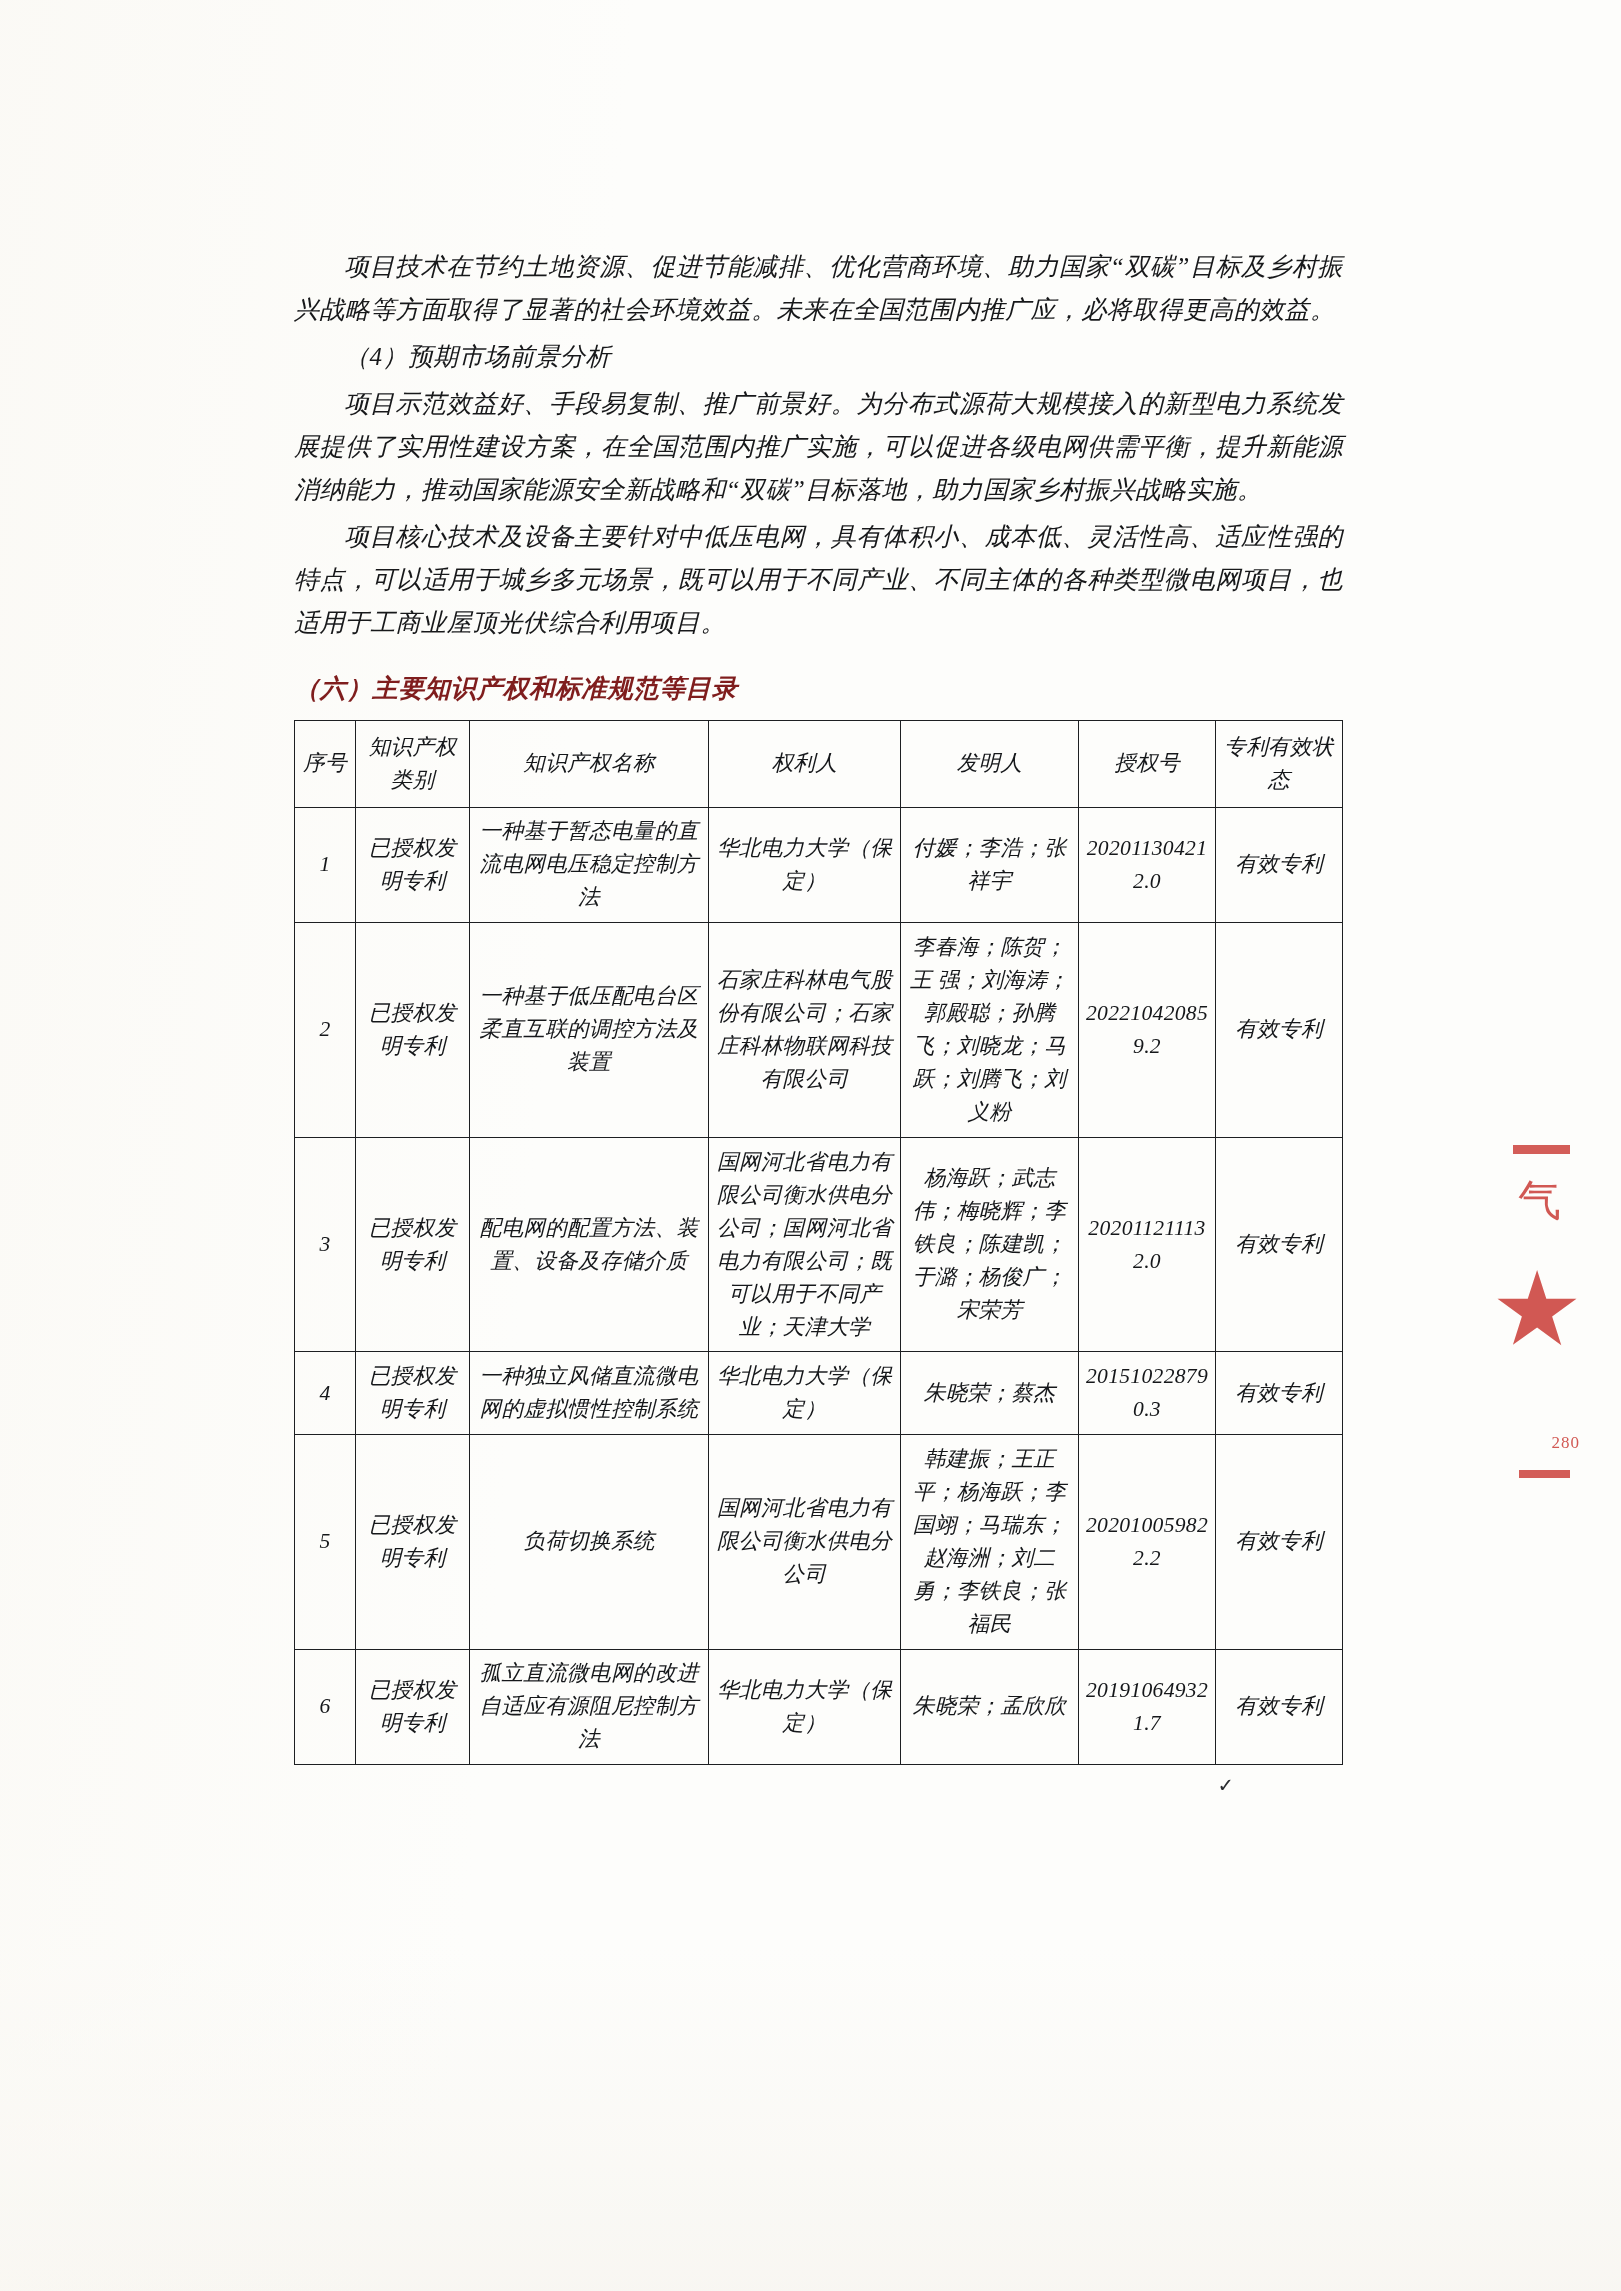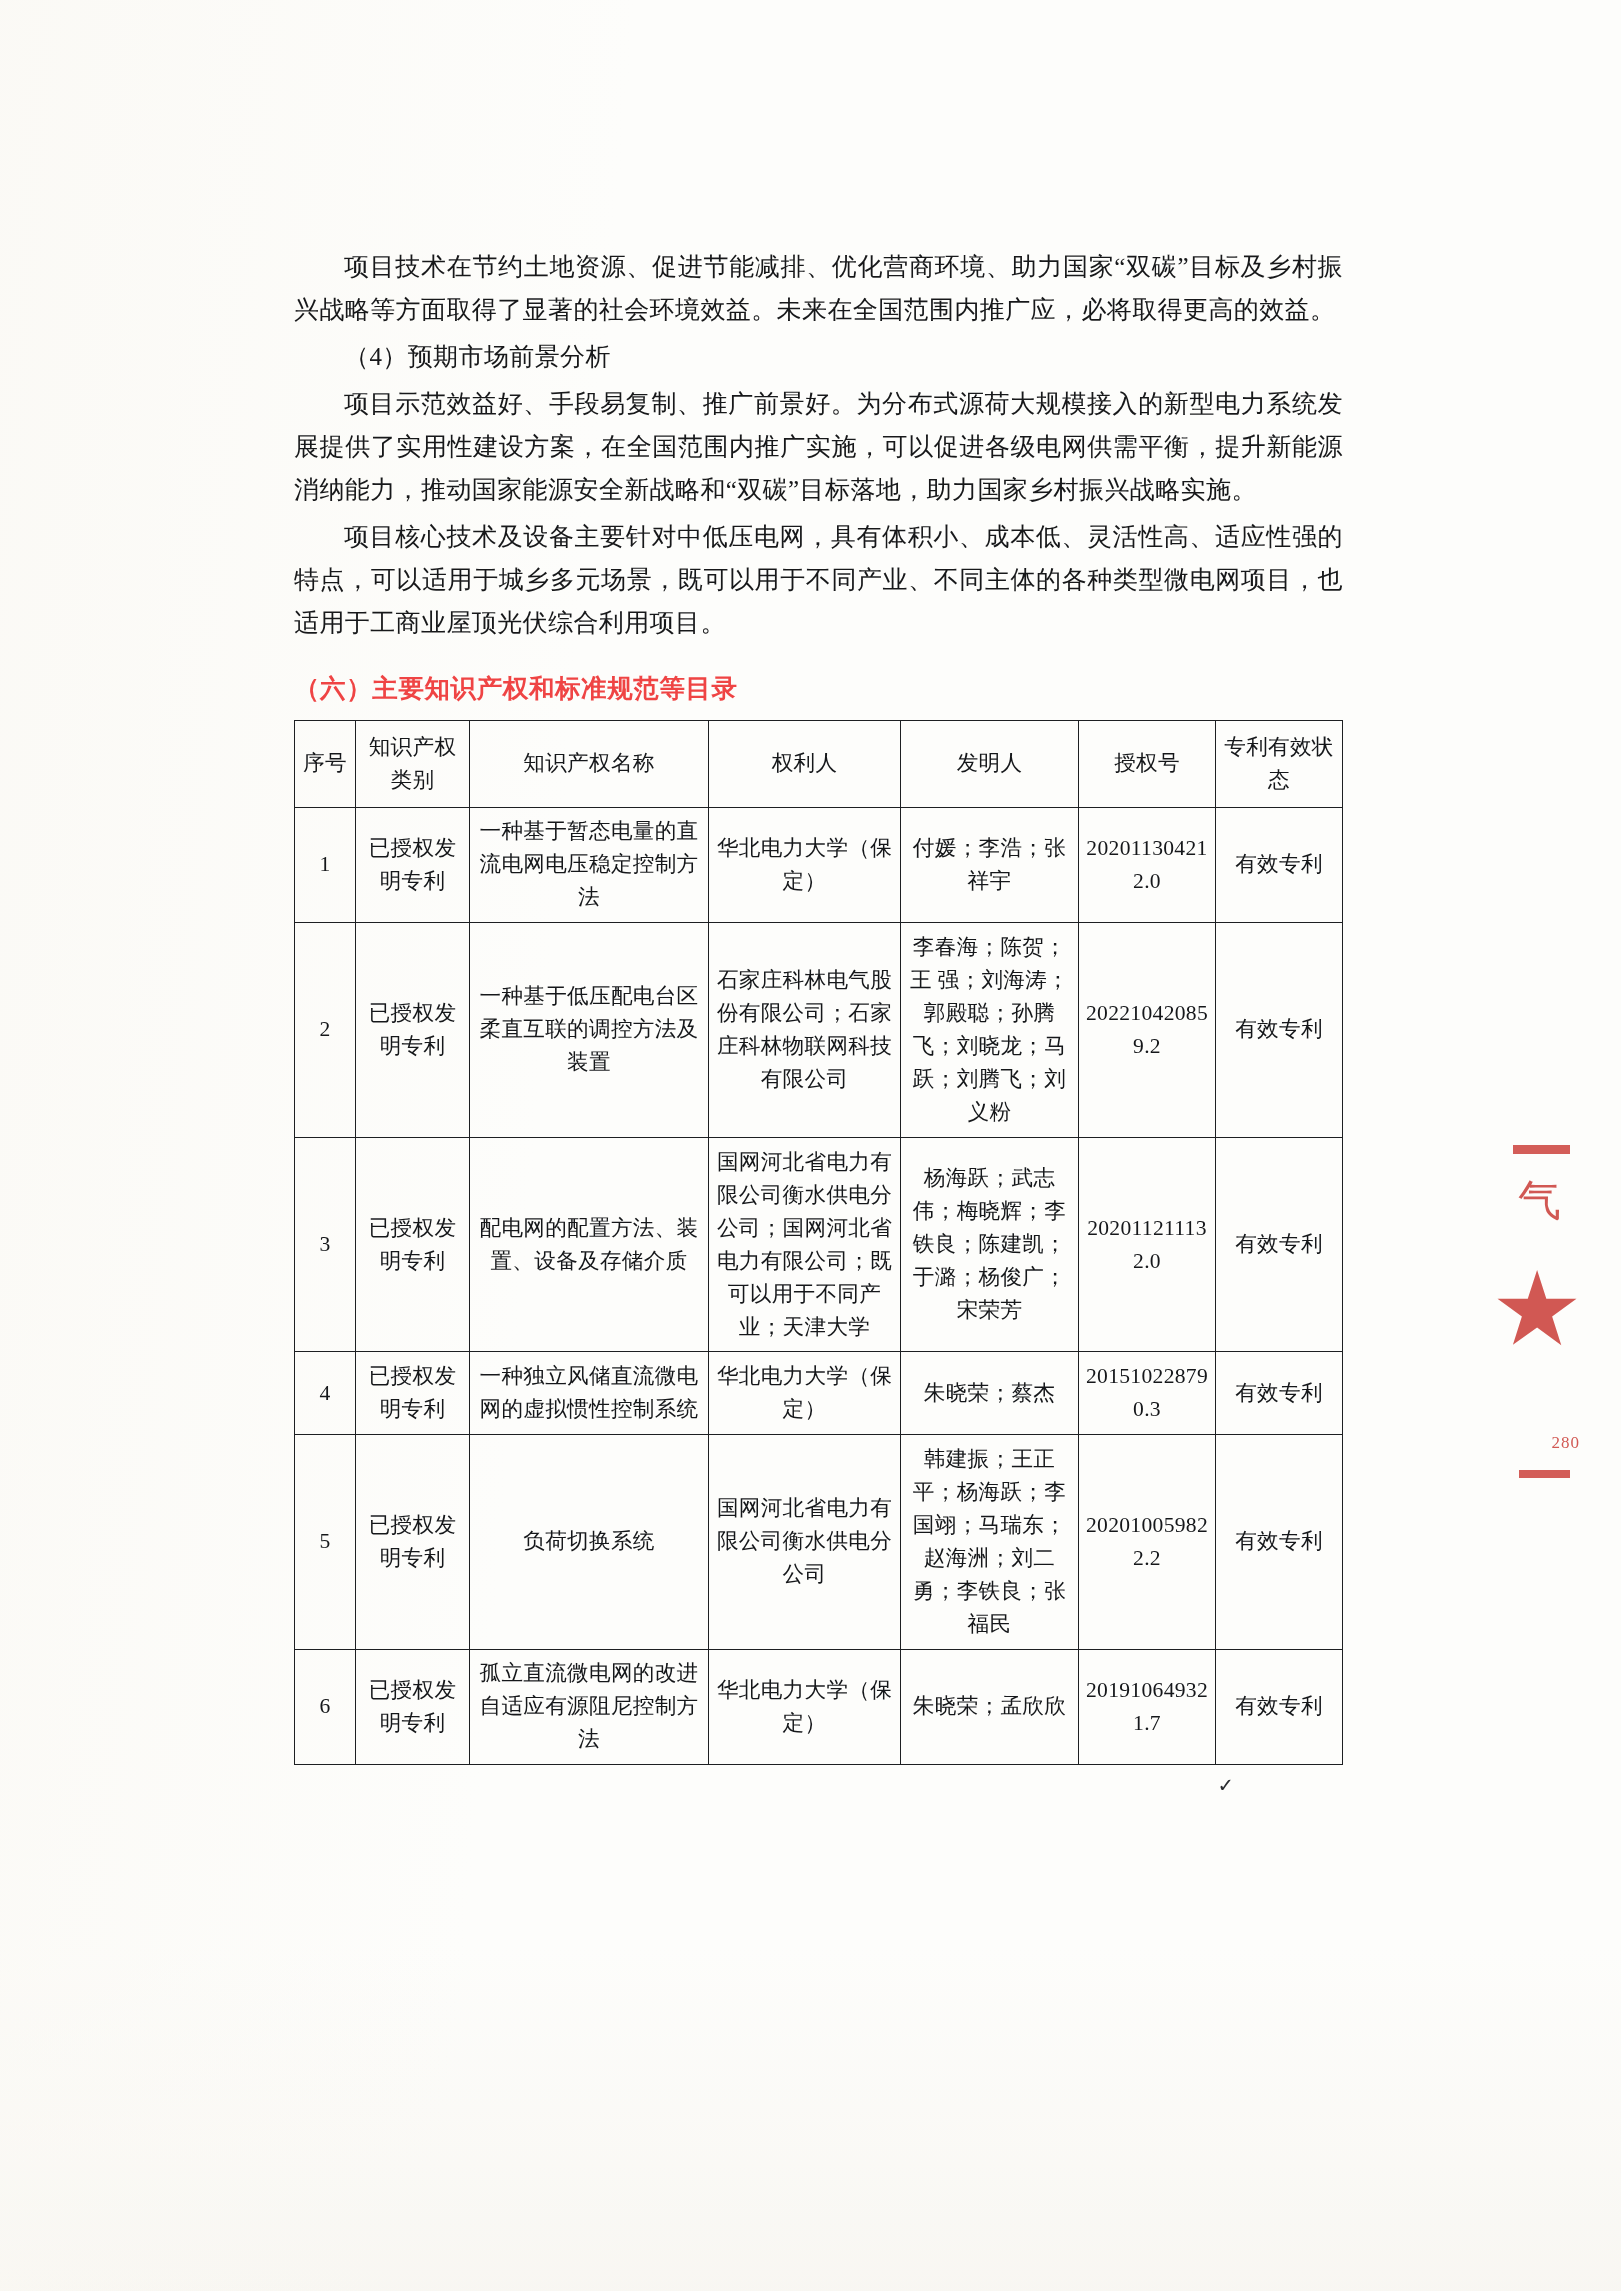--- a/index.html
+++ b/index.html
@@ -23,36 +23,37 @@
     background:
       linear-gradient(95deg, rgba(250,248,243,0.7) 0%, rgba(255,255,255,0) 35%),
       linear-gradient(180deg, rgba(255,255,255,0) 85%, rgba(247,245,240,0.8) 100%);
     pointer-events: none;
   }
   .content {
     position: absolute;
     left: 294px;
     top: 245px;
     width: 1049px;
+    font-style: italic;
   }
   p.para {
     margin: 0 0 3.9px 0;
     font-size: 25px;
     line-height: 43px;
     color: #17181a;
     text-align: justify;
     text-justify: inter-ideograph;
     letter-spacing: 0.4px;
   }
   p.indent { text-indent: 2em; }
   .section-title {
     margin: 25.5px 0 11.8px 0;
     font-size: 25.5px;
     line-height: 39px;
-    color: #ef4444;
+    color: #7f1d1d;
     font-weight: 600;
     letter-spacing: 0.6px;
   }
   table.ip-table {
     border-collapse: collapse;
     width: 1049px;
     table-layout: fixed;
     margin-top: 3.9px;
   }
   table.ip-table th,

